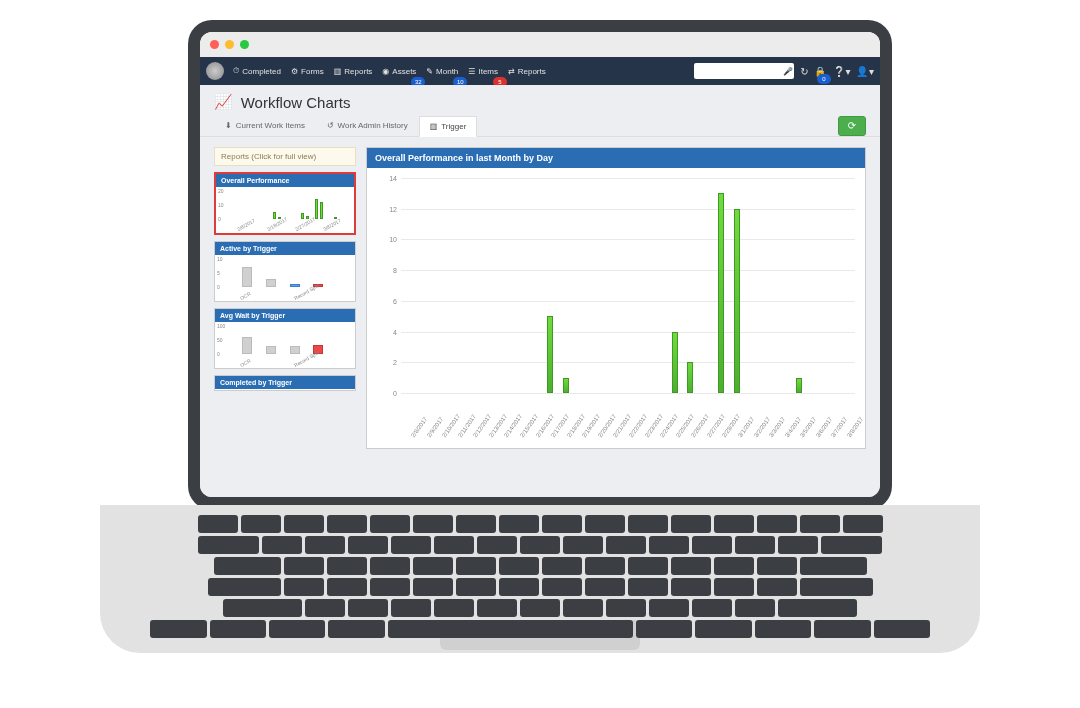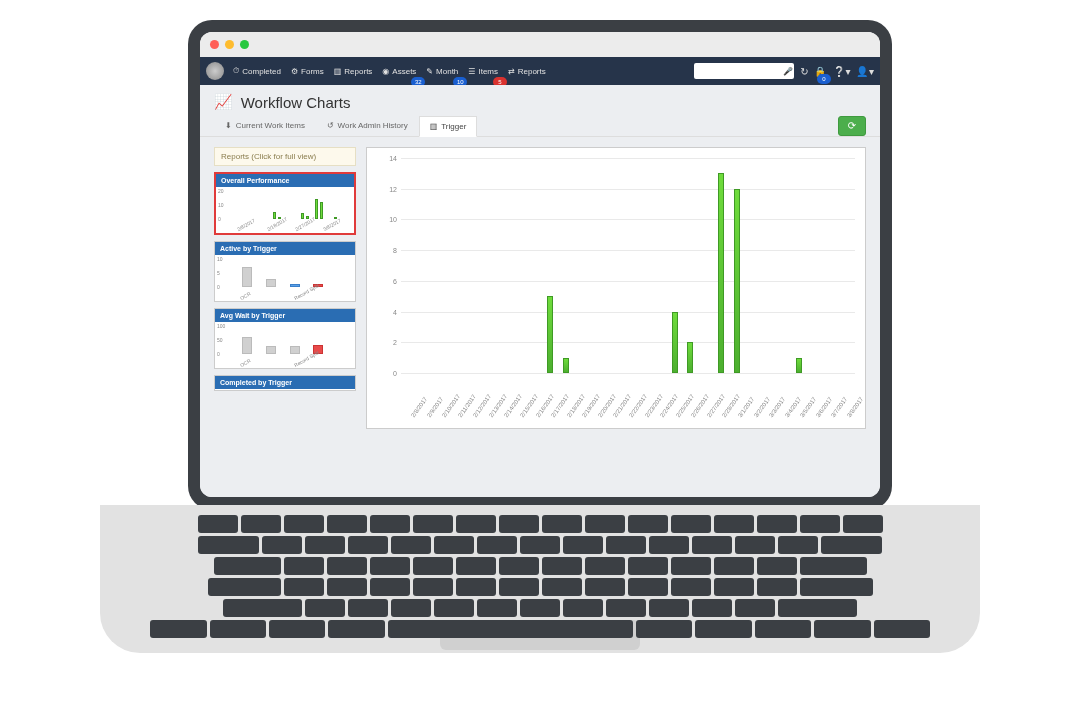--- a/index.html
+++ b/index.html
@@ -302,20 +302,21 @@
               <span class="mini-xlab" style="left:78px;bottom:-1px;">Record Split</span>
             </div>
           </div>
 
           <div class="thumb" style="overflow:hidden;height:14px;">
             <div class="thumb-hdr">Completed by Trigger</div>
           </div>
         </div>
 
         <div class="main">
+          <div class="main-hdr">Overall Performance in last Month by Day</div>
           <div class="chart-area">
             <div class="plot" id="plot">
                 <div class="gridline" style="top: 100%;"></div>
                 <div class="ytick" style="top: 100%;">0</div>
                 <div class="gridline" style="top: 85.7143%;"></div>
                 <div class="ytick" style="top: 85.7143%;">2</div>
                 <div class="gridline" style="top: 71.4286%;"></div>
                 <div class="ytick" style="top: 71.4286%;">4</div>
                 <div class="gridline" style="top: 57.1429%;"></div>
                 <div class="ytick" style="top: 57.1429%;">6</div>

